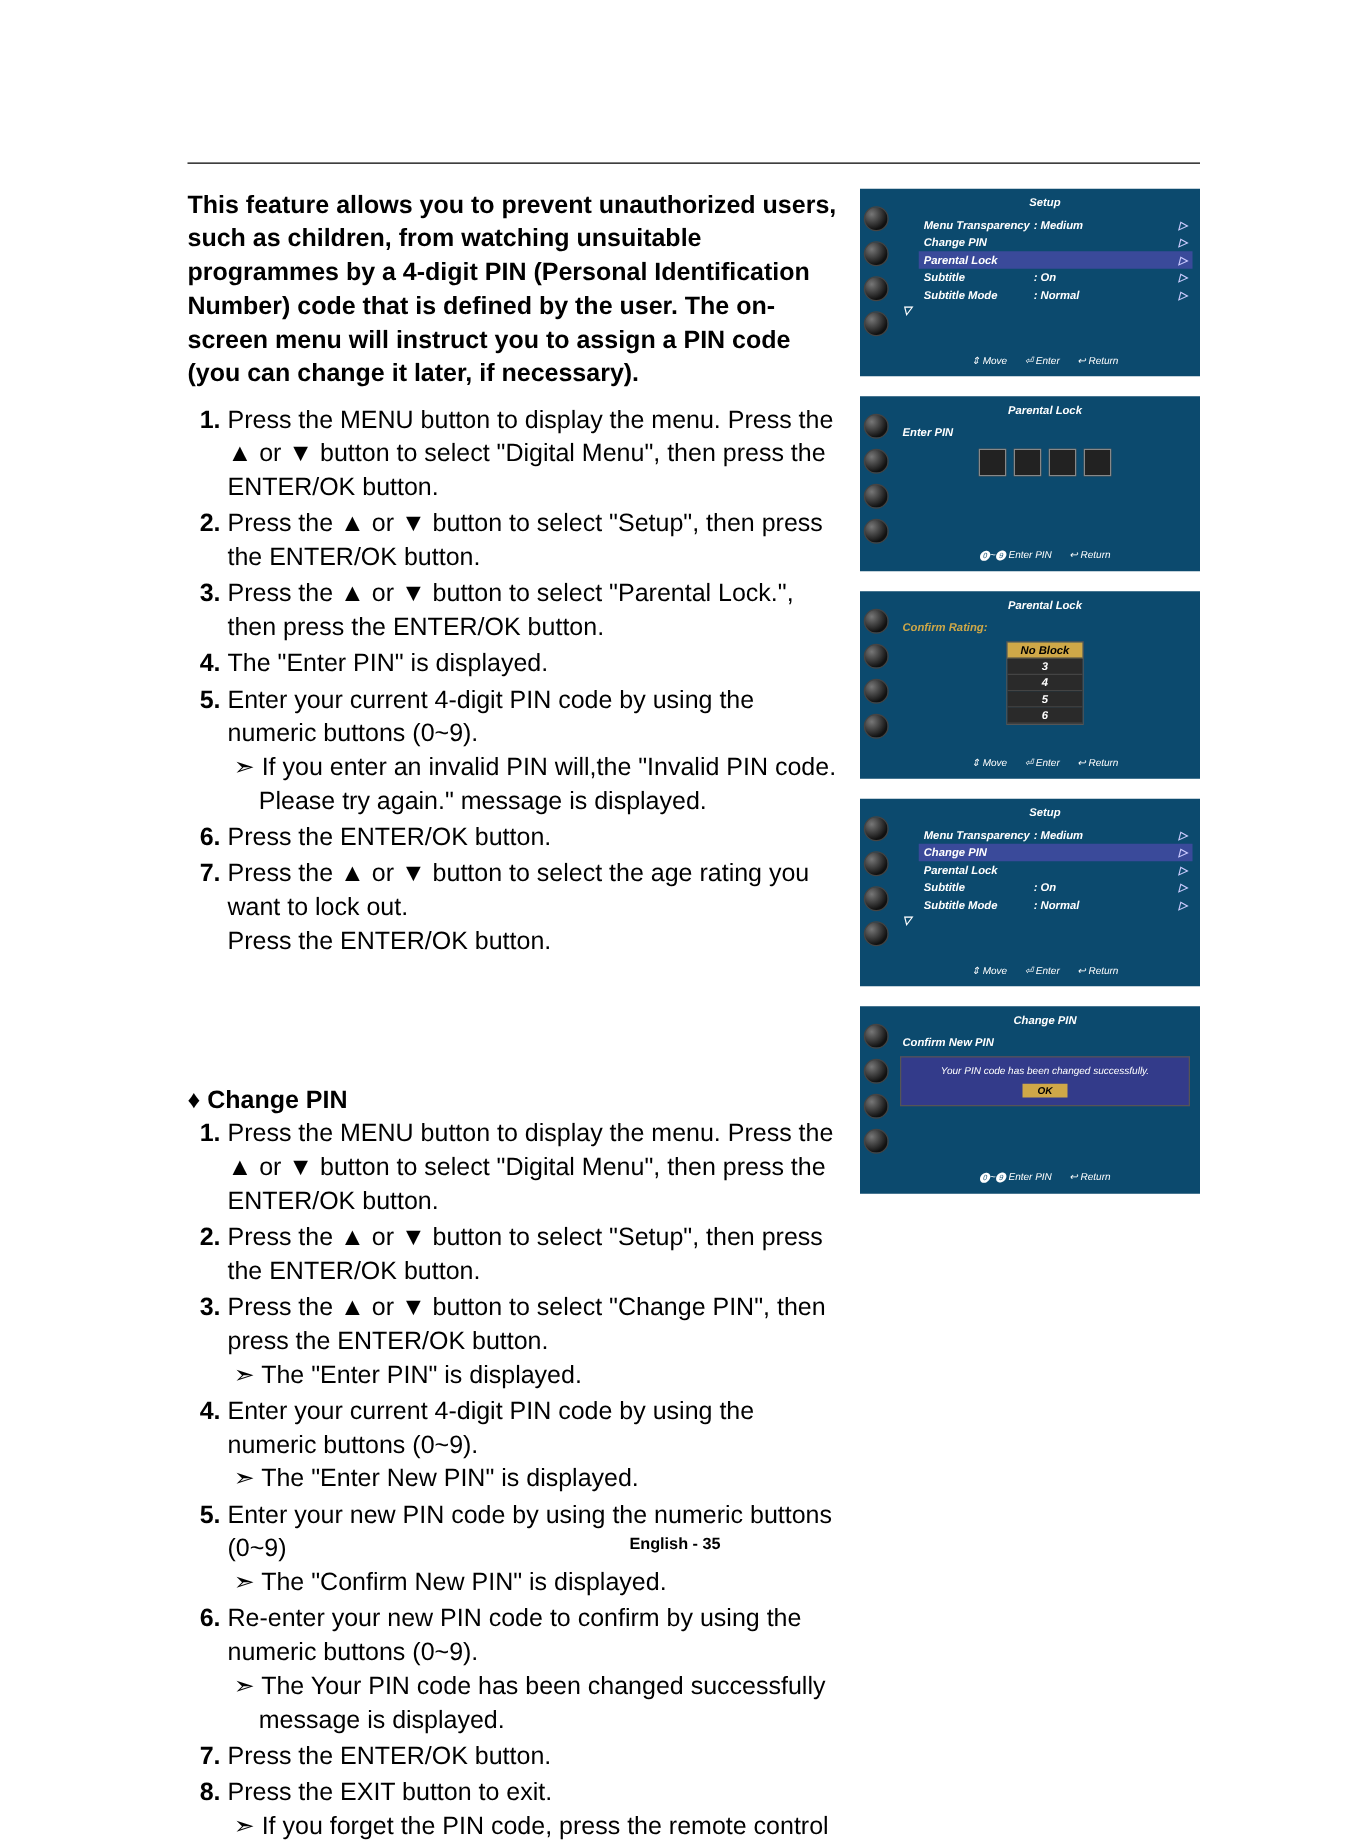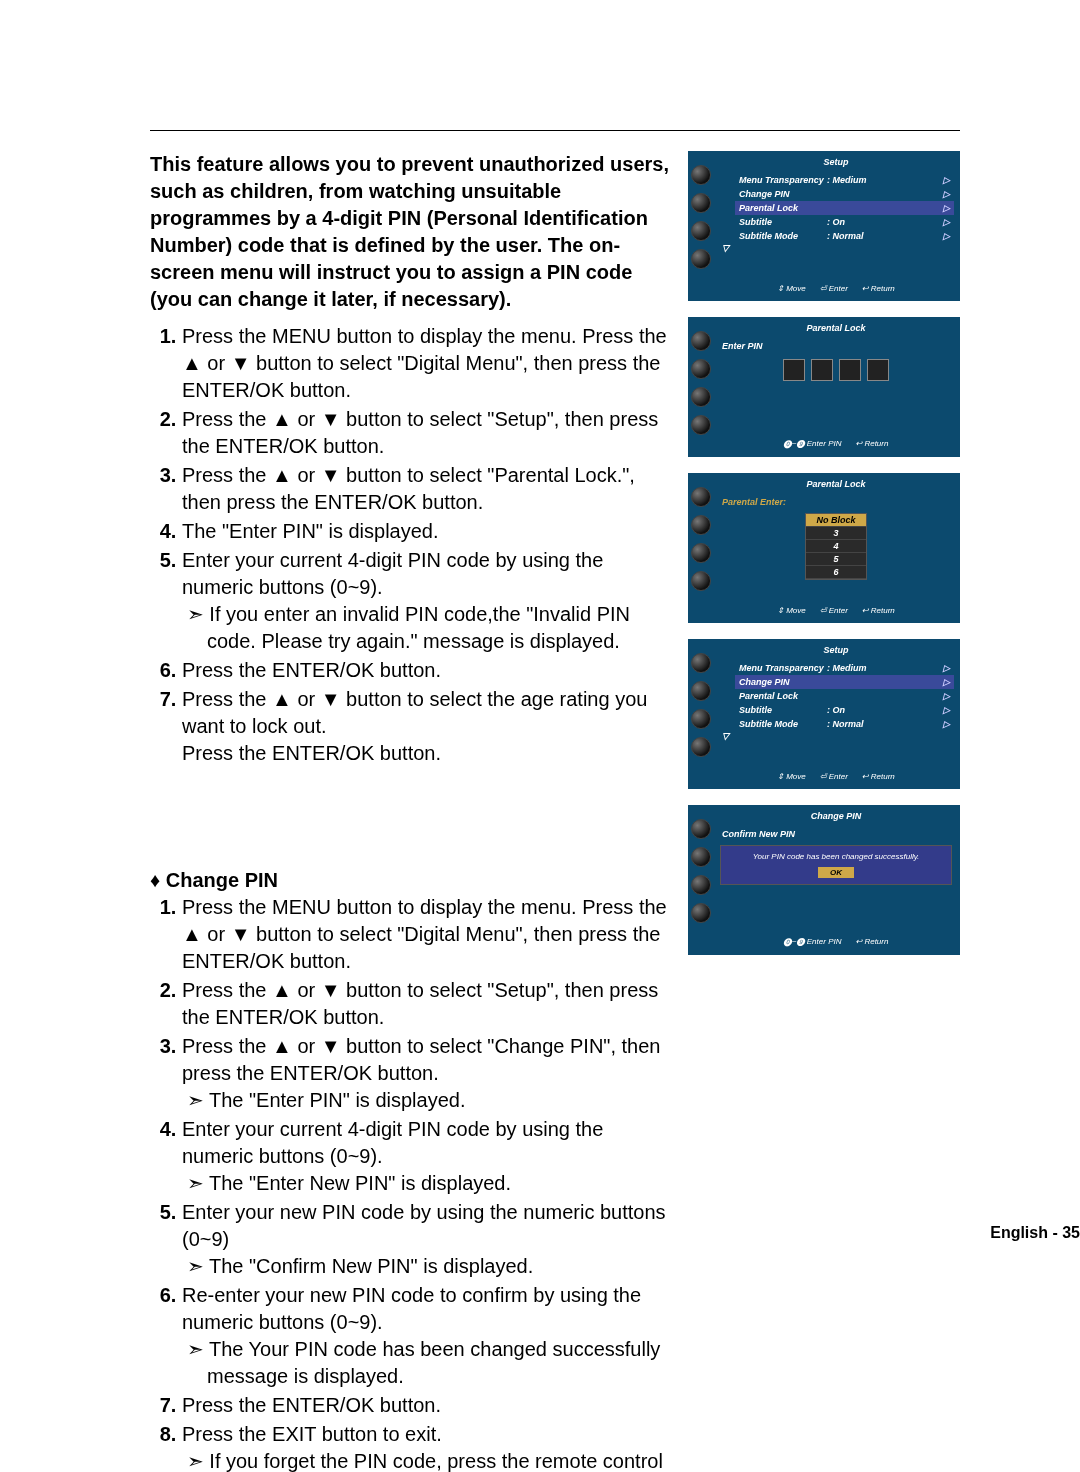--- a/index.html
+++ b/index.html
@@ -69,22 +69,22 @@
     padding-left: 14px;
   }
   .subhead::before {
     content: "♦ ";
     margin-left: -14px;
   }
   .footer {
     position: absolute;
     left: 0; right: 0;
     bottom: 230px;
-    text-align: right;
-    font-size: 16px;
+    text-align: center;
+    font-size: 13px;
     font-weight: 700;
   }
 
   
   .osd {
     background: #0c4a6e;
     width: 272px;
     font-size: 9px;
     font-weight: 700;
     color: #fff;
@@ -193,21 +193,21 @@
 
     <div class="left-col">
       <p class="intro">This feature allows you to prevent unauthorized users, such as children, from watching unsuitable programmes by a 4-digit PIN (Personal Identification Number) code that is defined by the user.  The on-screen menu will instruct you to assign a PIN code (you can change it later, if necessary).</p>
 
       <ol class="steps">
         <li><span>Press the MENU button to display the menu. Press the ▲ or ▼ button to select "Digital Menu", then press the ENTER/OK button.</span></li>
         <li><span>Press the ▲ or ▼ button to select "Setup", then press the ENTER/OK button.</span></li>
         <li><span>Press the ▲ or ▼ button to select "Parental Lock.", then press the ENTER/OK button.</span></li>
         <li><span>The "Enter PIN" is displayed.</span></li>
         <li><span>Enter your current 4-digit PIN code by using the numeric buttons (0~9).</span>
-          <div class="note">If you enter an invalid PIN code,the "Invalid PIN code. Please try again." message is displayed.</div>
+          <div class="note">If you enter an invalid PIN will,the "Invalid PIN code. Please try again." message is displayed.</div>
         </li>
         <li><span>Press the ENTER/OK button.</span></li>
         <li><span style="white-space:pre-line">Press the ▲ or ▼ button to select the age rating you want to lock out.
 Press the ENTER/OK button.</span></li>
       </ol>
 
       <div class="subhead">Change PIN</div>
       <ol class="steps">
         <li><span>Press the MENU button to display the menu. Press the ▲ or ▼ button to select "Digital Menu", then press the ENTER/OK button.</span></li>
         <li><span>Press the ▲ or ▼ button to select "Setup", then press the ENTER/OK button.</span></li>
@@ -298,21 +298,21 @@
 
       <div class="osd" style="height:150px">
         <div class="osd-icons">
             <div class="ic"></div>
             <div class="ic"></div>
             <div class="ic"></div>
             <div class="ic"></div>
           </div>
         <div class="osd-body">
           <div class="osd-title">Parental Lock</div>
-          <div class="ratings-label">Parental Enter:</div>
+          <div class="ratings-label">Confirm Rating:</div>
           <div class="ratings">
             <div class="sel">No Block</div>
             <div>3</div>
             <div>4</div>
             <div>5</div>
             <div>6</div>
           </div>
           <div class="osd-foot">
             <span>⇕ <span>Move</span></span>
             <span>⏎ <span>Enter</span></span>

